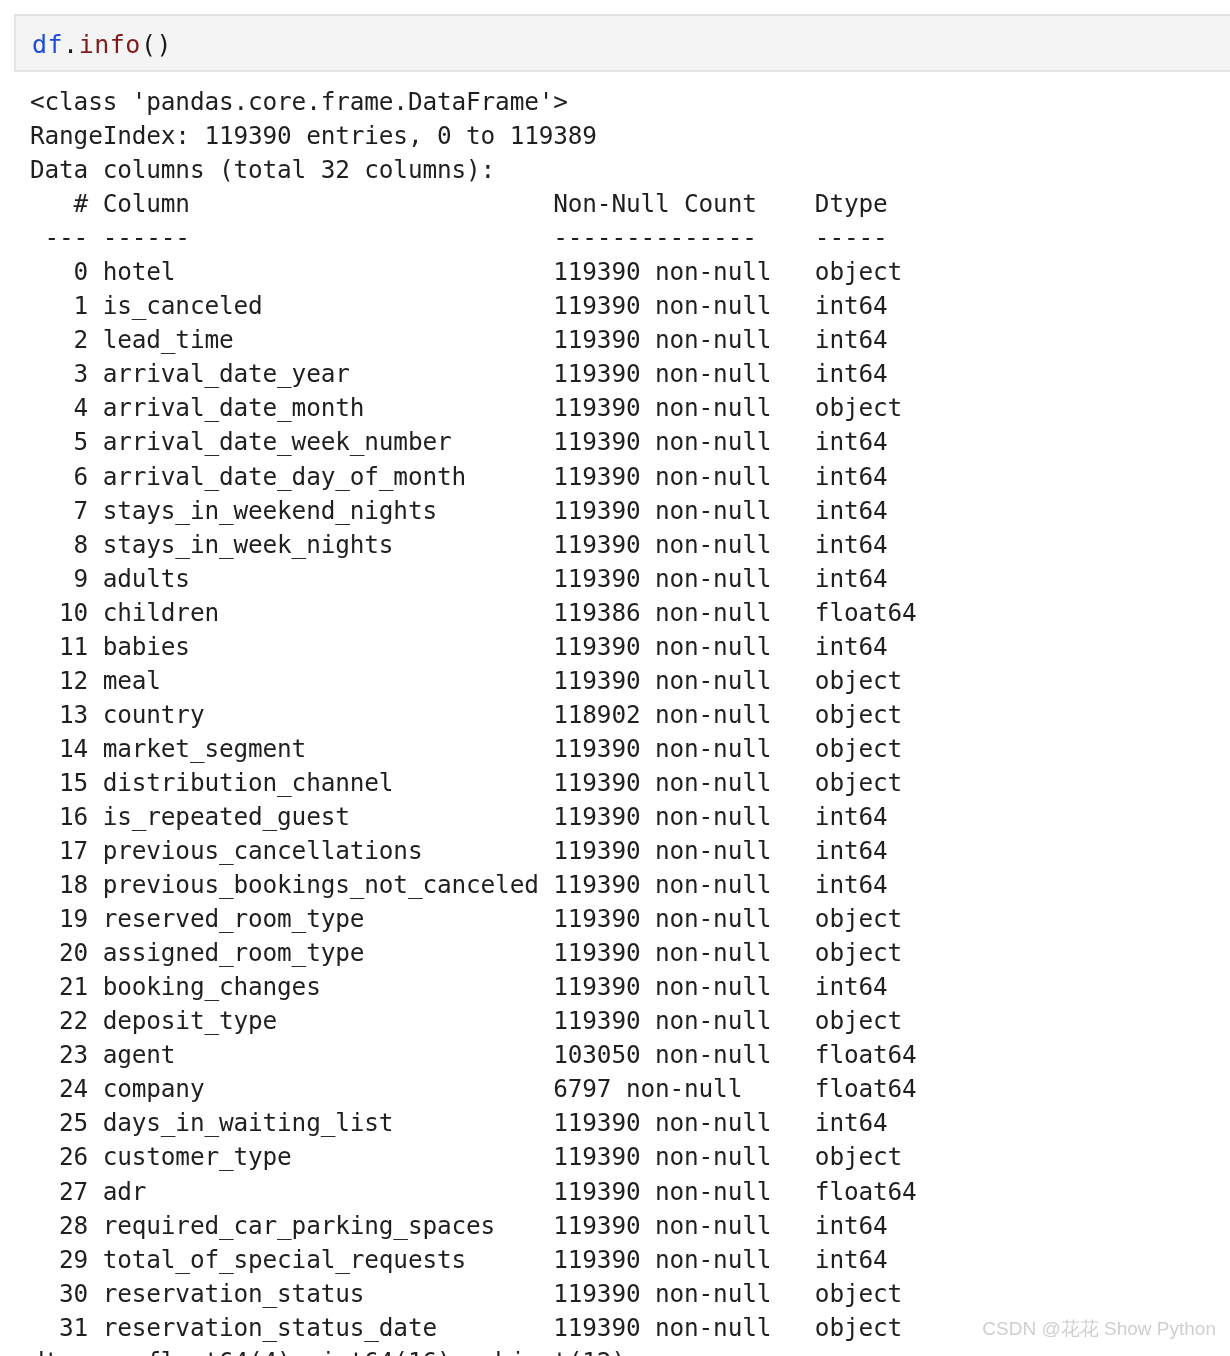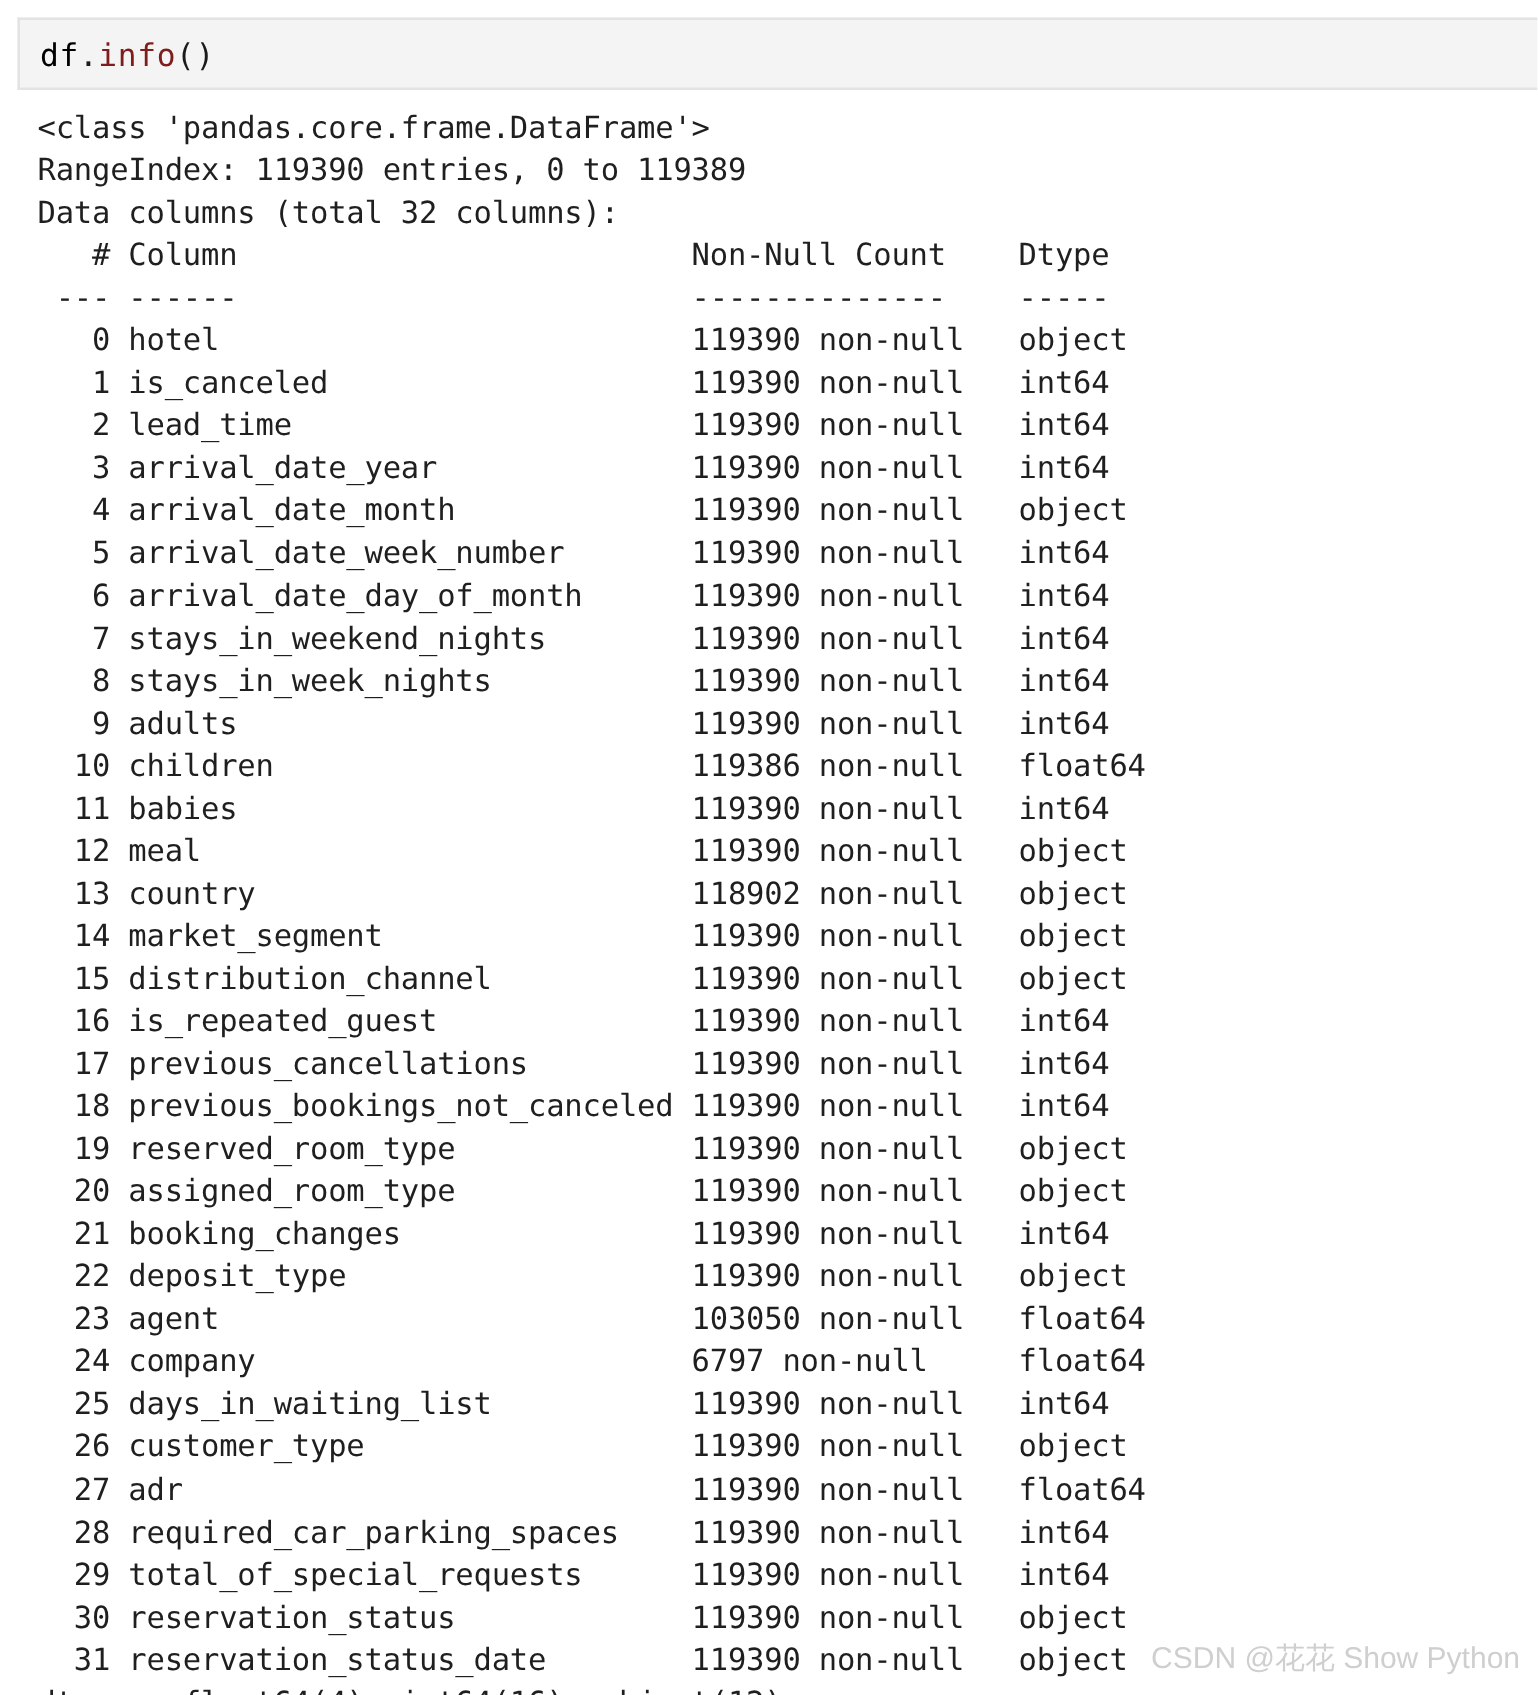--- a/index.html
+++ b/index.html
@@ -33,21 +33,21 @@
     position: absolute;
     left: 16px;
     top: 13px;
     font-family: "DejaVu Sans Mono", monospace;
     font-size: 25px;
     line-height: 32px;
     white-space: pre;
     color: #1a1a1a;
     letter-spacing: 0.5px;
   }
-  .tok-plain { color: #000000; }
+  .tok-plain { color: #1d4ed8; }
   .tok-func  { color: #7f1d1d; }
   .tok-punct { color: #1a1a1a; }
 
   
   #output-area {
     position: absolute;
     left: 30px;
     top: 85px;
     width: 1200px;
   }
@@ -60,21 +60,21 @@
     letter-spacing: -0.15px;
     margin: 0;
   }
 
   
   #watermark {
     position: absolute;
     right: 14px;
     bottom: 14px;
     font-family: "Liberation Sans", sans-serif;
-    font-size: 24px;
+    font-size: 19px;
     color: #cfcfcf;
     white-space: nowrap;
     user-select: none;
   }
 </style>
 </head>
 <body>
 
 <div id="code-cell">
   <div id="code-line"><span class="tok-plain">df</span><span class="tok-punct">.</span><span class="tok-func">info</span><span class="tok-punct">()</span></div>

